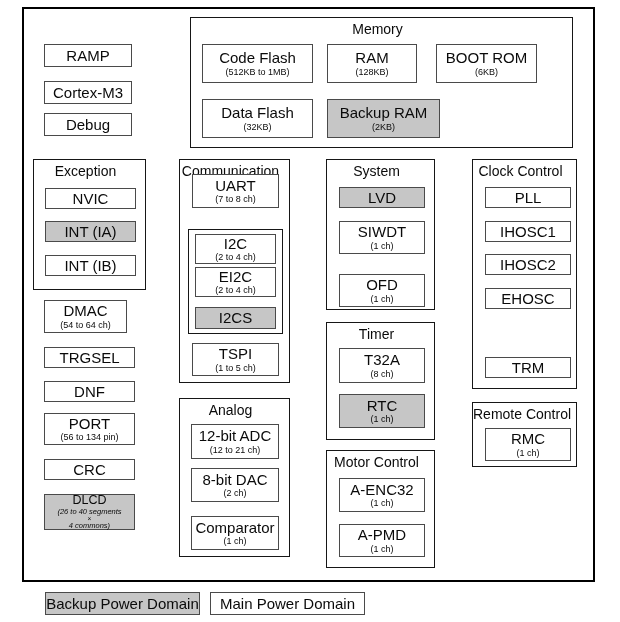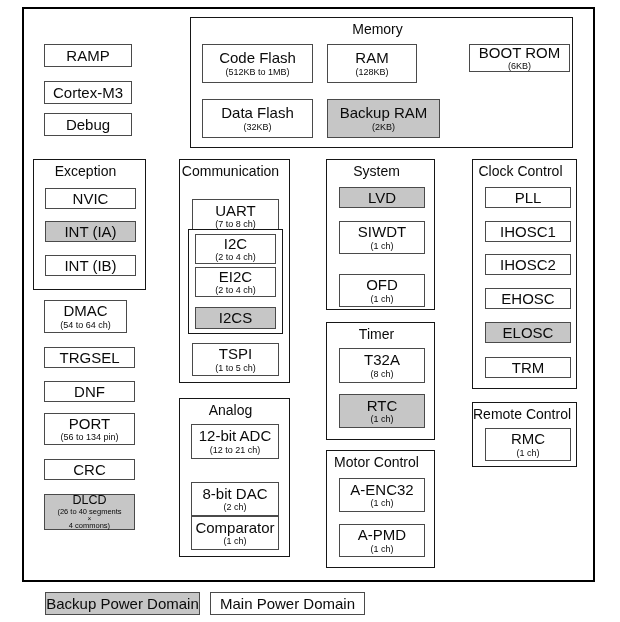--- a/index.html
+++ b/index.html
@@ -12,21 +12,21 @@
   .group{position:absolute;border:1.7px solid #161616;background:#fff;}
   .group-title{position:absolute;top:4px;left:0;right:8px;text-align:center;
     font-size:14px;line-height:1.1;white-space:nowrap;}
   .ngroup{position:absolute;border:1.5px solid #161616;background:#fff;}
   .box{position:absolute;border:1.5px solid #4a4a4a;background:#ffffff;
     display:flex;flex-direction:column;align-items:center;justify-content:center;
     text-align:center;}
   .box.gray{background:#c6c6c6;}
   .lbl{font-size:15px;line-height:1.15;white-space:nowrap;}
   .sub{font-size:9px;line-height:1.25;white-space:nowrap;}
-  .sub.tiny{font-size:7.5px;line-height:1.1;}
+  .sub.tiny{font-size:7.5px;line-height:1.1;font-style:italic;}
   .sub.xx{font-size:6.5px;line-height:1;}
 </style>
 </head>
 <body>
 
 <div id="stage">
 
   <div class="frame" style="left:22px;top:7px;width:573px;height:575px"></div>
 
   <div class="box" style="left:44px;top:44px;width:88px;height:23px">
@@ -42,21 +42,21 @@
   <div class="group" style="left:190px;top:17px;width:383px;height:131px">
     <div class="group-title">Memory</div>
     <div class="box" style="left:11px;top:26px;width:111px;height:39px">
       <span class="lbl">Code Flash</span>
       <span class="sub">(512KB to 1MB)</span>
     </div>
     <div class="box" style="left:136px;top:26px;width:90px;height:39px">
       <span class="lbl">RAM</span>
       <span class="sub">(128KB)</span>
     </div>
-    <div class="box" style="left:278px;top:26px;width:101px;height:28px">
+    <div class="box" style="left:245px;top:26px;width:101px;height:39px">
       <span class="lbl">BOOT ROM</span>
       <span class="sub">(6KB)</span>
     </div>
     <div class="box" style="left:11px;top:81px;width:111px;height:39px">
       <span class="lbl">Data Flash</span>
       <span class="sub">(32KB)</span>
     </div>
     <div class="box gray" style="left:136px;top:81px;width:113px;height:39px">
       <span class="lbl">Backup RAM</span>
       <span class="sub">(2KB)</span>
@@ -95,21 +95,21 @@
   </div>
   <div class="box gray" style="left:44px;top:494px;width:91px;height:36px">
     <span class="lbl" style="font-size:12.5px">DLCD</span>
     <span class="sub tiny">(26 to 40 segments</span>
     <span class="sub xx">×</span>
     <span class="sub tiny">4 commons)</span>
   </div>
 
   <div class="group" style="left:179px;top:159px;width:111px;height:224px">
     <div class="group-title">Communication</div>
-    <div class="box" style="left:12px;top:39px;width:87px;height:34px">
+    <div class="box" style="left:12px;top:14px;width:87px;height:34px">
       <span class="lbl">UART</span>
       <span class="sub">(7 to 8 ch)</span>
     </div>
     <div class="ngroup" style="left:8px;top:69px;width:95px;height:105px">
       <div class="box" style="left:6px;top:4px;width:81px;height:30px">
         <span class="lbl">I2C</span>
         <span class="sub">(2 to 4 ch)</span>
       </div>
       <div class="box" style="left:6px;top:37px;width:81px;height:30px">
         <span class="lbl">EI2C</span>
@@ -124,21 +124,21 @@
       <span class="sub">(1 to 5 ch)</span>
     </div>
   </div>
 
   <div class="group" style="left:179px;top:398px;width:111px;height:159px">
     <div class="group-title">Analog</div>
     <div class="box" style="left:11px;top:25px;width:88px;height:35px">
       <span class="lbl">12-bit ADC</span>
       <span class="sub">(12 to 21 ch)</span>
     </div>
-    <div class="box" style="left:11px;top:83px;width:88px;height:34px">
+    <div class="box" style="left:11px;top:69px;width:88px;height:34px">
       <span class="lbl">8-bit DAC</span>
       <span class="sub">(2 ch)</span>
     </div>
     <div class="box" style="left:11px;top:117px;width:88px;height:34px">
       <span class="lbl">Comparator</span>
       <span class="sub">(1 ch)</span>
     </div>
   </div>
 
   <div class="group" style="left:326px;top:159px;width:109px;height:151px">
@@ -187,23 +187,20 @@
     </div>
     <div class="box" style="left:12px;top:61px;width:86px;height:21px">
       <span class="lbl">IHOSC1</span>
     </div>
     <div class="box" style="left:12px;top:94px;width:86px;height:21px">
       <span class="lbl">IHOSC2</span>
     </div>
     <div class="box" style="left:12px;top:128px;width:86px;height:21px">
       <span class="lbl">EHOSC</span>
     </div>
-    <div class="box gray" style="left:12px;top:162px;width:86px;height:21px">
-      <span class="lbl">ELOSC</span>
-    </div>
     <div class="box" style="left:12px;top:197px;width:86px;height:21px">
       <span class="lbl">TRM</span>
     </div>
   </div>
 
   <div class="group" style="left:472px;top:402px;width:105px;height:65px">
     <div class="group-title">Remote Control</div>
     <div class="box" style="left:12px;top:25px;width:86px;height:33px">
       <span class="lbl">RMC</span>
       <span class="sub">(1 ch)</span>

